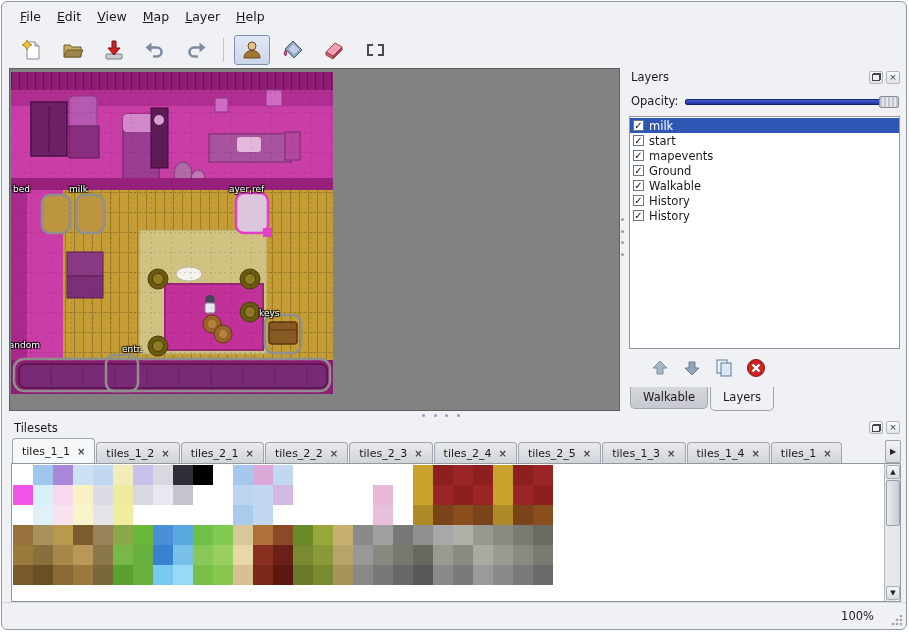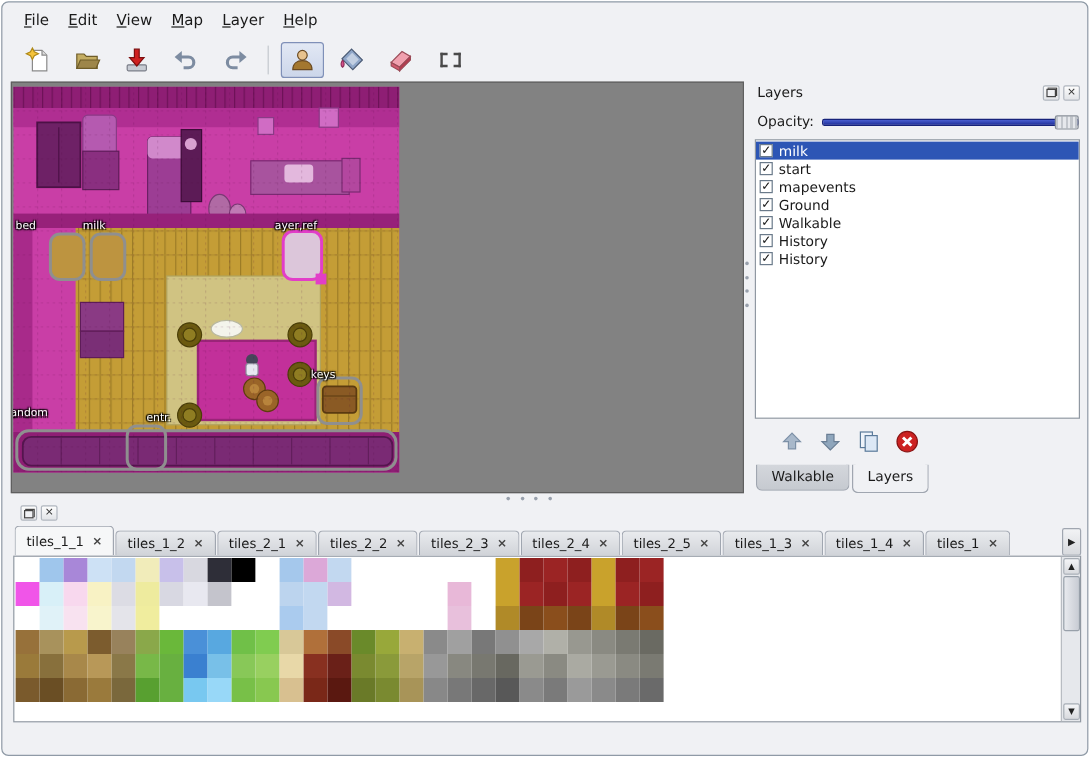--- a/index.html
+++ b/index.html
@@ -331,20 +331,21 @@
       </span>
     </div>
     <div class="dock-tabs">
       <span class="dock-tab">Walkable</span>
       <span class="dock-tab active">Layers</span>
     </div>
   </div>
 
   <div class="tilesets-dock">
     <div class="ts-titlebar">
+      <span class="dock-title">Tilesets</span>
       <span class="dock-btn">
           <span class="float-icon"></span>
         </span>
       <span class="dock-btn">
           <span>×</span>
         </span>
     </div>
     <div class="ts-tabbar">
         <div class="ts-tab active">
           <span>tiles_1_1</span>
@@ -560,14 +561,27 @@
             <span>▲</span>
           </span>
         <span class="scroll-thumb"></span>
         <span class="scroll-arrow scroll-down">
             <span>▼</span>
           </span>
       </div>
     </div>
   </div>
 
+  <div class="statusbar">
+    <span class="zoom-cell">100%</span>
+    <svg class="resize-grip" width="13" height="13">
+      <g fill="#a0a6ae">
+        <circle cx="11" cy="11" r="1.3"></circle>
+          <circle cx="11" cy="7" r="1.3"></circle>
+          <circle cx="7" cy="11" r="1.3"></circle>
+        <circle cx="11" cy="3" r="1.3"></circle>
+          <circle cx="7" cy="7" r="1.3"></circle>
+          <circle cx="3" cy="11" r="1.3"></circle>
+      </g>
+    </svg>
+  </div>
 
 </div>
 
 </body></html>

